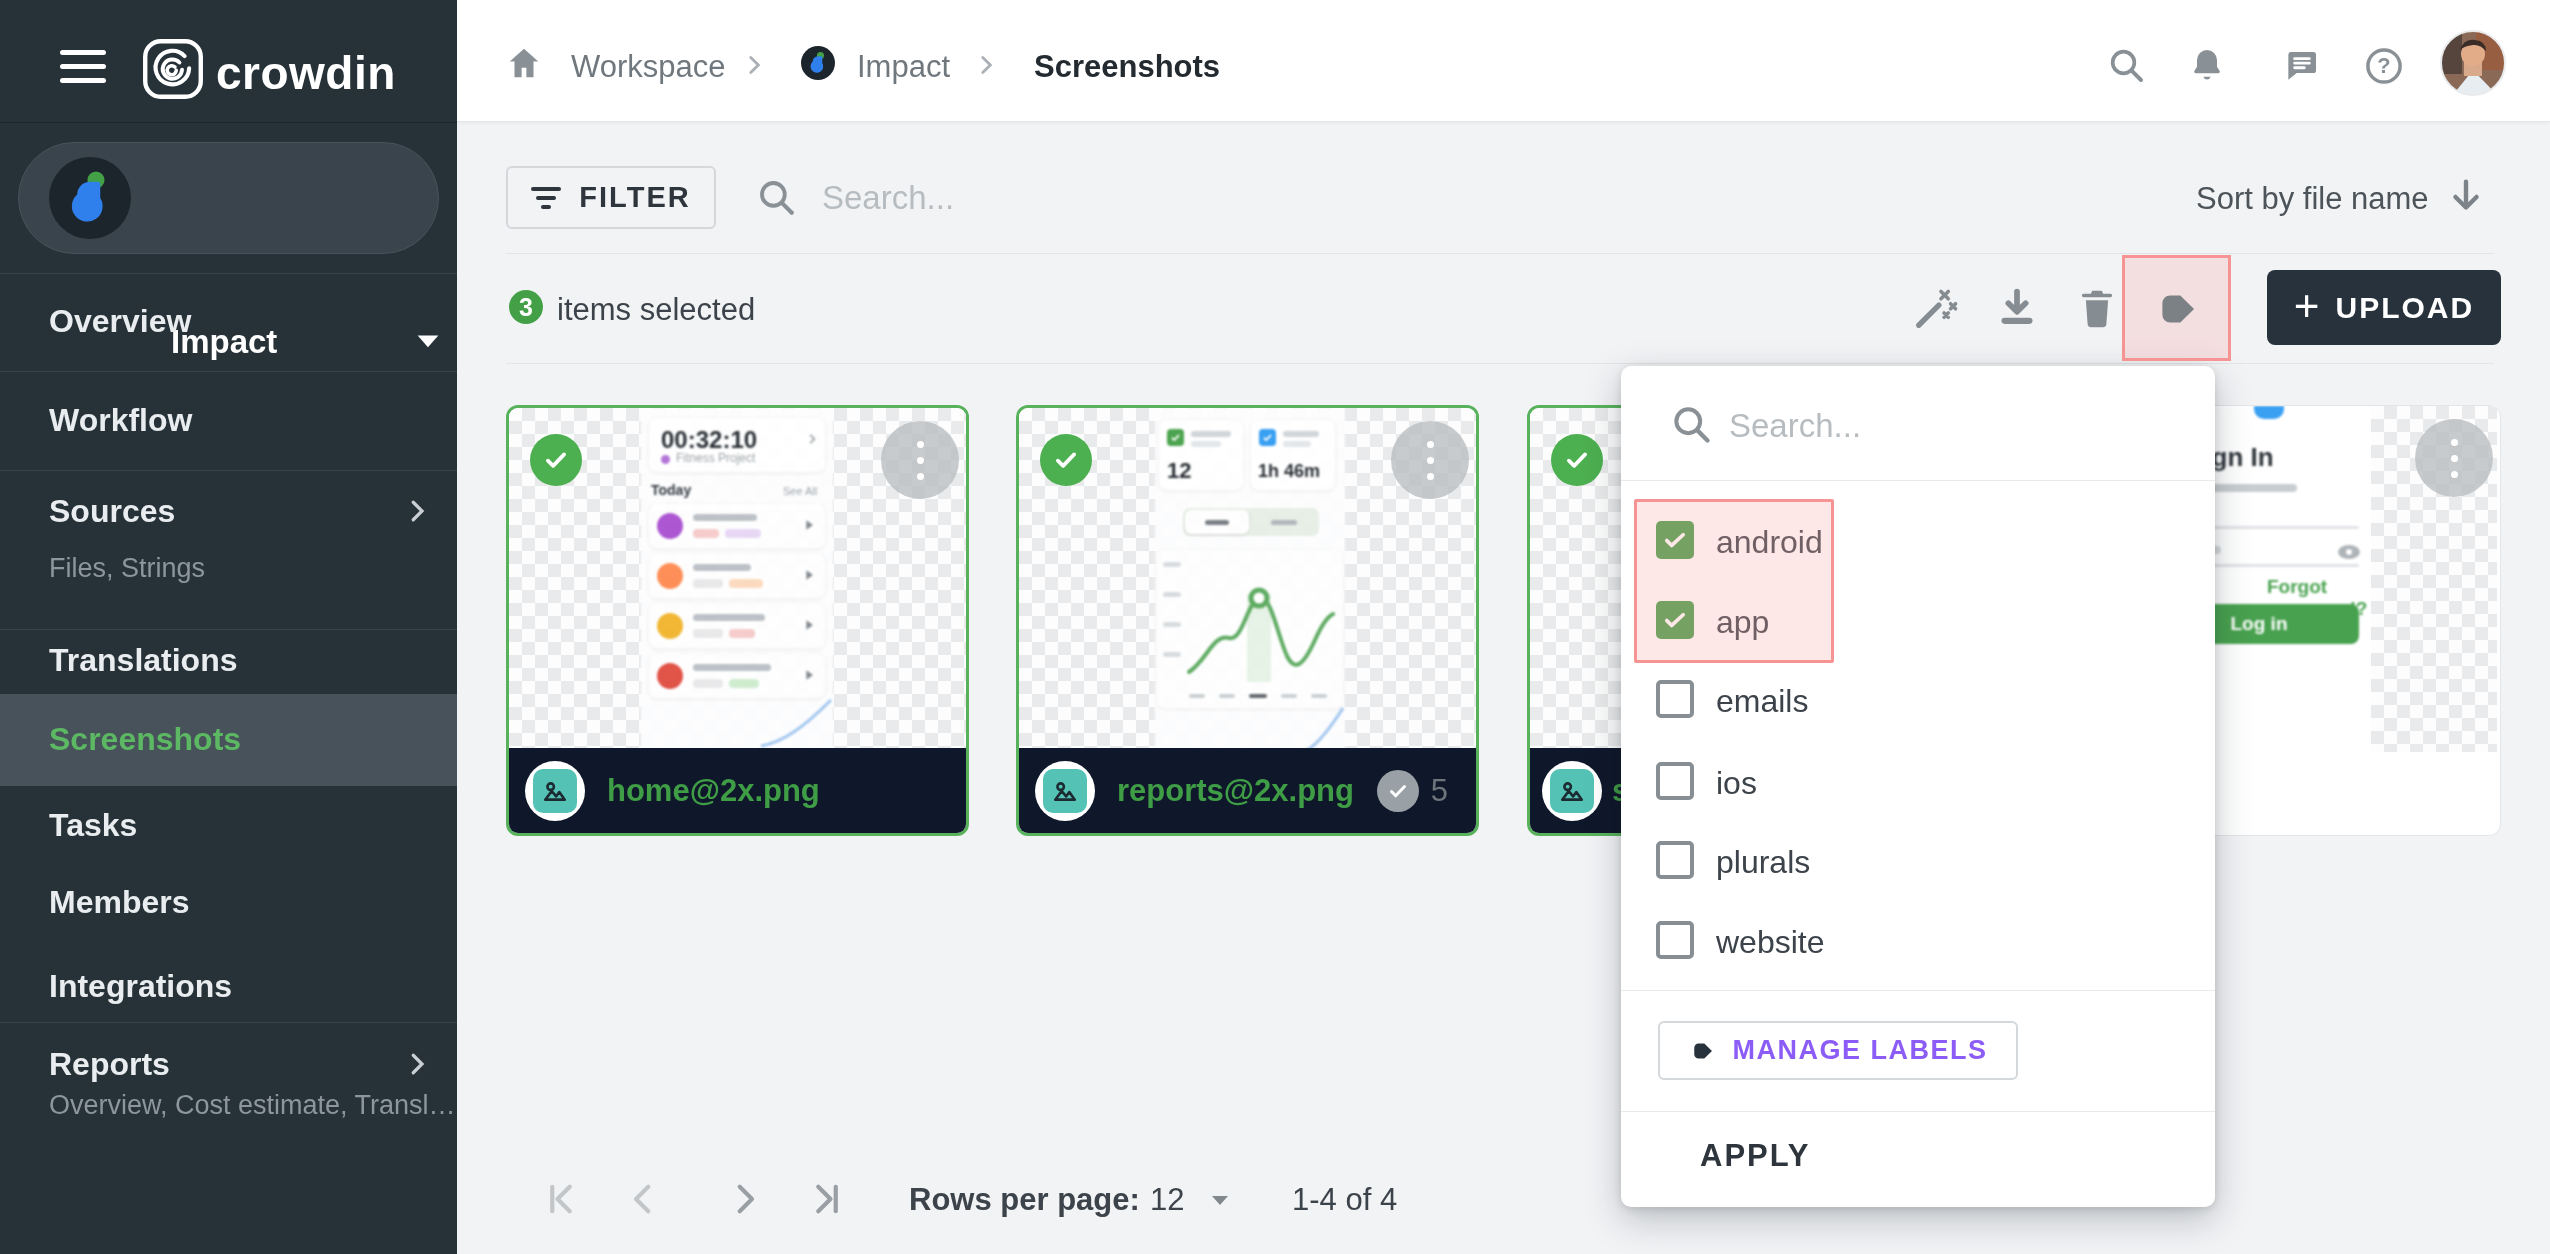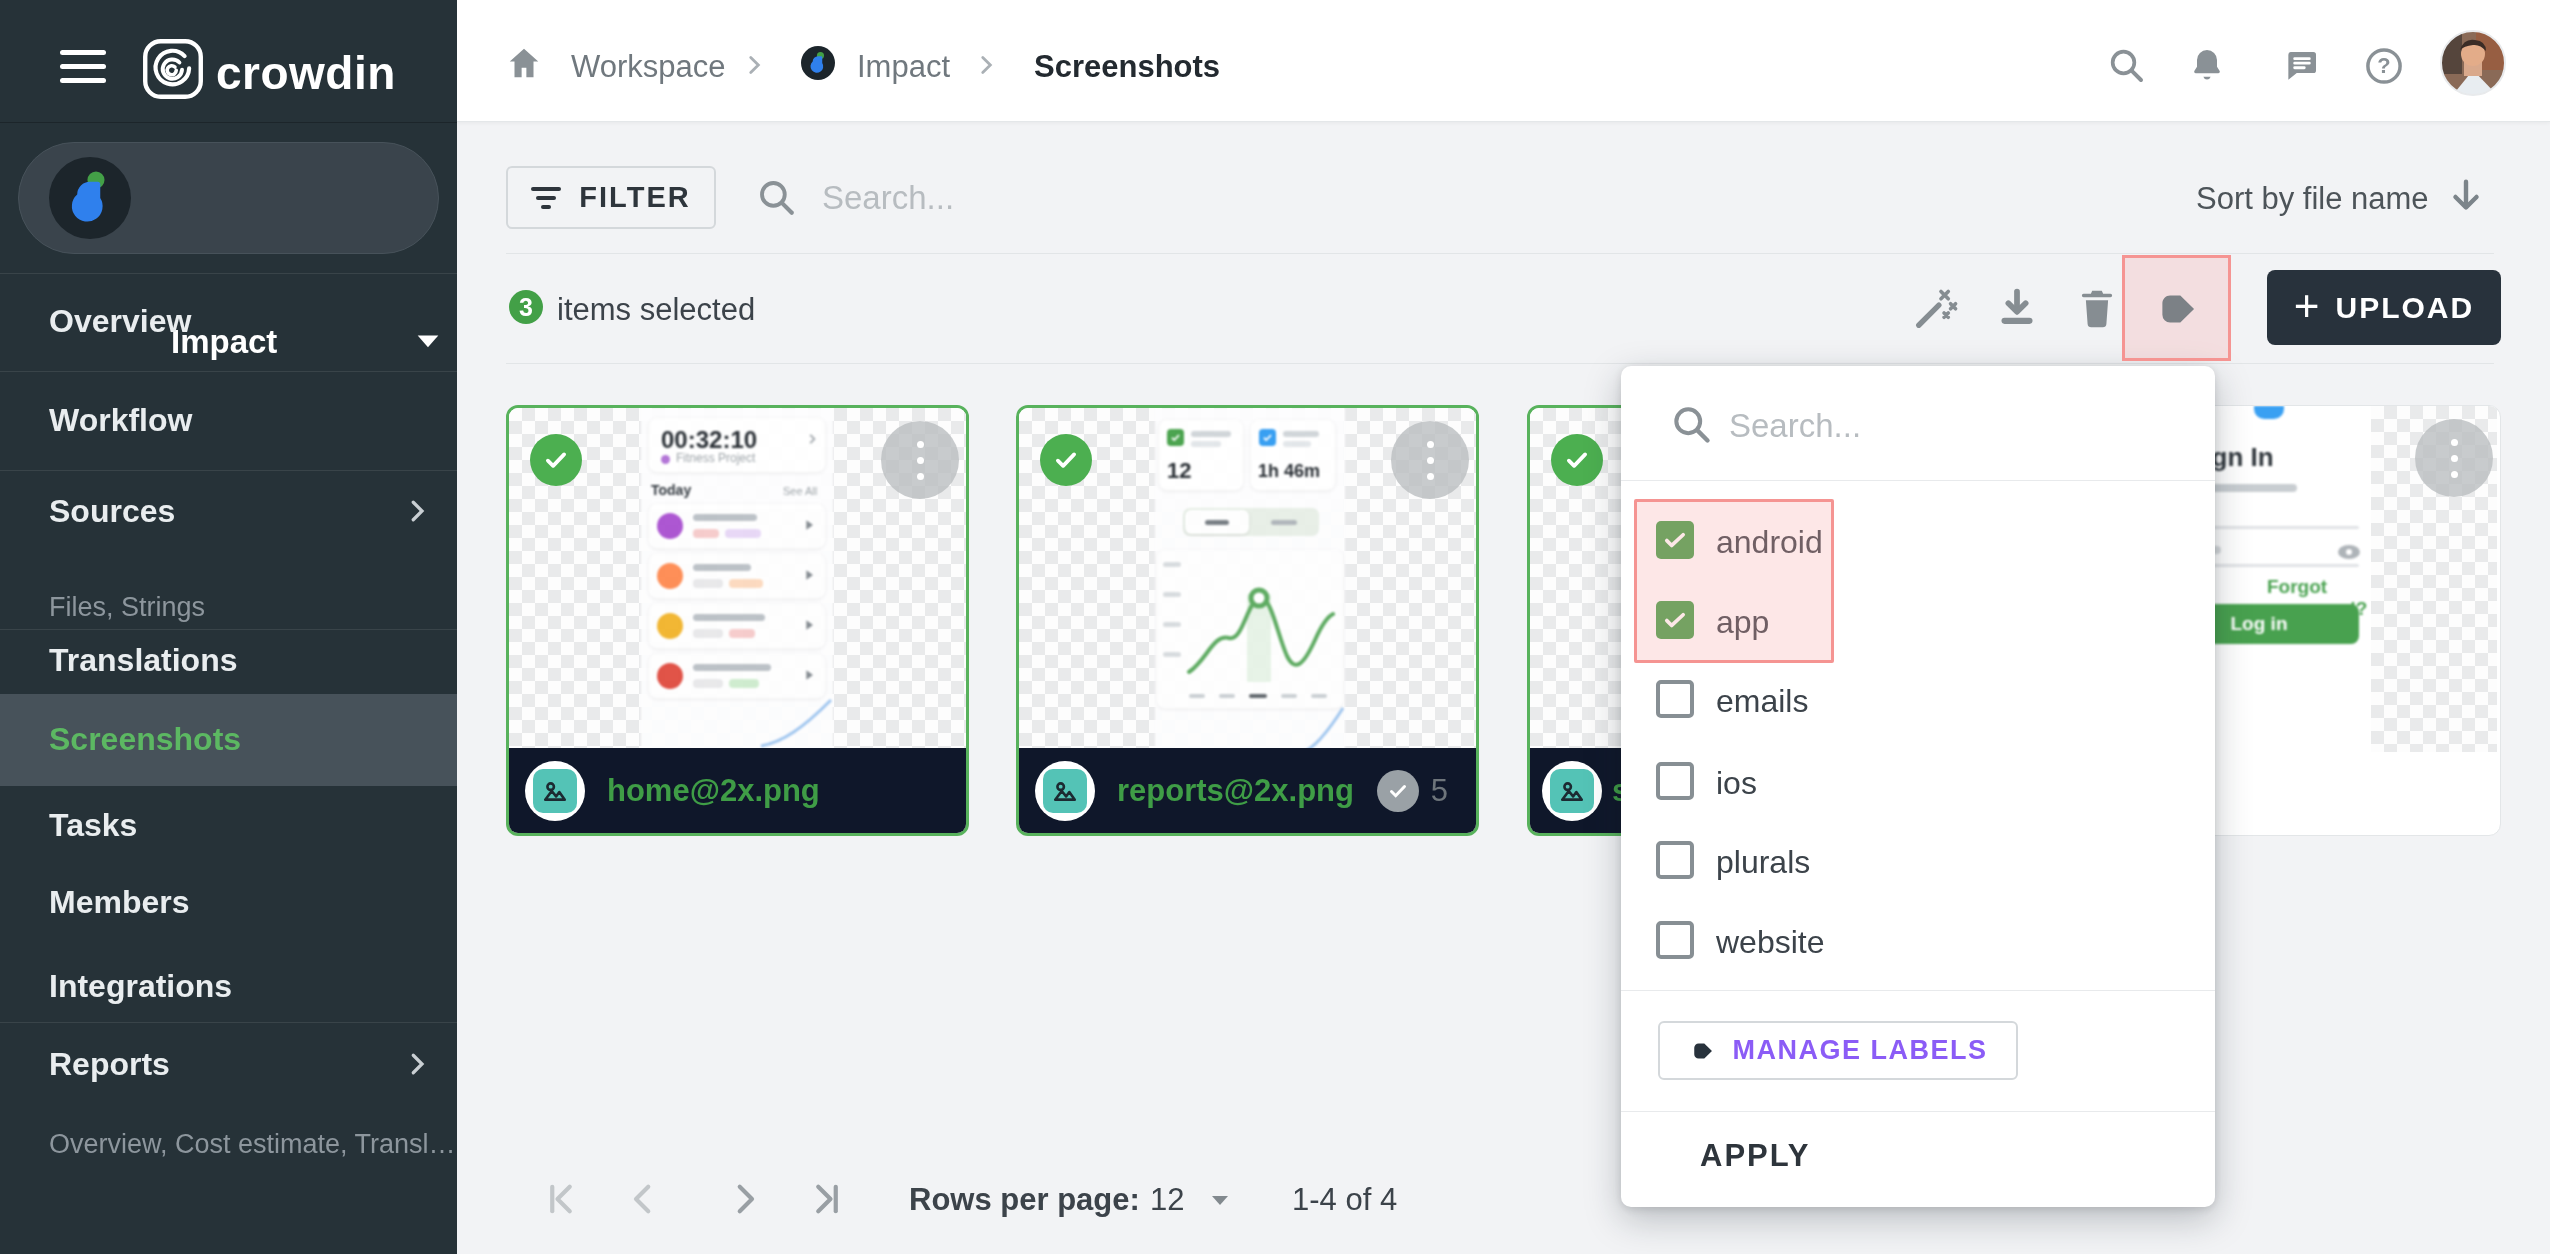--- a/index.html
+++ b/index.html
@@ -7,21 +7,21 @@
   body { font-family:"Liberation Sans", sans-serif; background:#f2f3f5; position:relative; color:#3c434a; }
   .abs { position:absolute; }
   
   .sidebar { position:absolute; left:0; top:0; width:457px; height:1254px; background:#263238; z-index:6; }
   .sb-top { position:absolute; left:0; top:0; width:457px; height:122px; box-shadow:0 1px 0 rgba(0,0,0,.25); }
   .burger span { display:block; width:46px; height:5px; background:#fff; border-radius:3px; margin-bottom:9px; }
   .logo-text { color:#fff; font-size:46px; font-weight:700; letter-spacing:.5px;text-align:center; }
   .pill { position:absolute; left:18px; top:142px; width:421px; height:112px; background:#3a444c; border:1px solid #47525a; border-radius:60px; }
   .pill-name { position:absolute; left:152px; top:180px; font-size:33px; font-weight:700; color:#fff; }
   .nav { position:absolute; left:49px; font-size:32px; font-weight:700; color:#e9edef; }
-  .nav-sub { position:absolute; left:49px; font-size:27px; color:#8d969d;margin-top:39px; }
+  .nav-sub { position:absolute; left:49px; font-size:27px; color:#8d969d; }
   .sb-div { position:absolute; left:0; width:457px; height:1px; background:rgba(255,255,255,.09); }
   .active-row { position:absolute; left:0; top:694px; width:457px; height:92px; background:#47525a; }
   .chev-side { position:absolute; left:402px; color:#c9cfd3; }
   
   .header { position:absolute; left:457px; top:0; width:2093px; height:122px; background:#fff; border-bottom:1px solid #e4e7e9; box-shadow:0 1px 4px rgba(0,0,0,.05); z-index:5; }
   .crumb { font-size:31px; color:#70787e; position:absolute; top:49px; }
   .crumb-last { color:#232a30; font-weight:700; }
   .hicon { position:absolute; top:45px; color:#8a9196; }
   
   .filter-btn { position:absolute; left:506px; top:166px; width:210px; height:63px; border:2px solid #d4d8db; border-radius:6px; display:flex; align-items:center; justify-content:center; gap:18px; }

